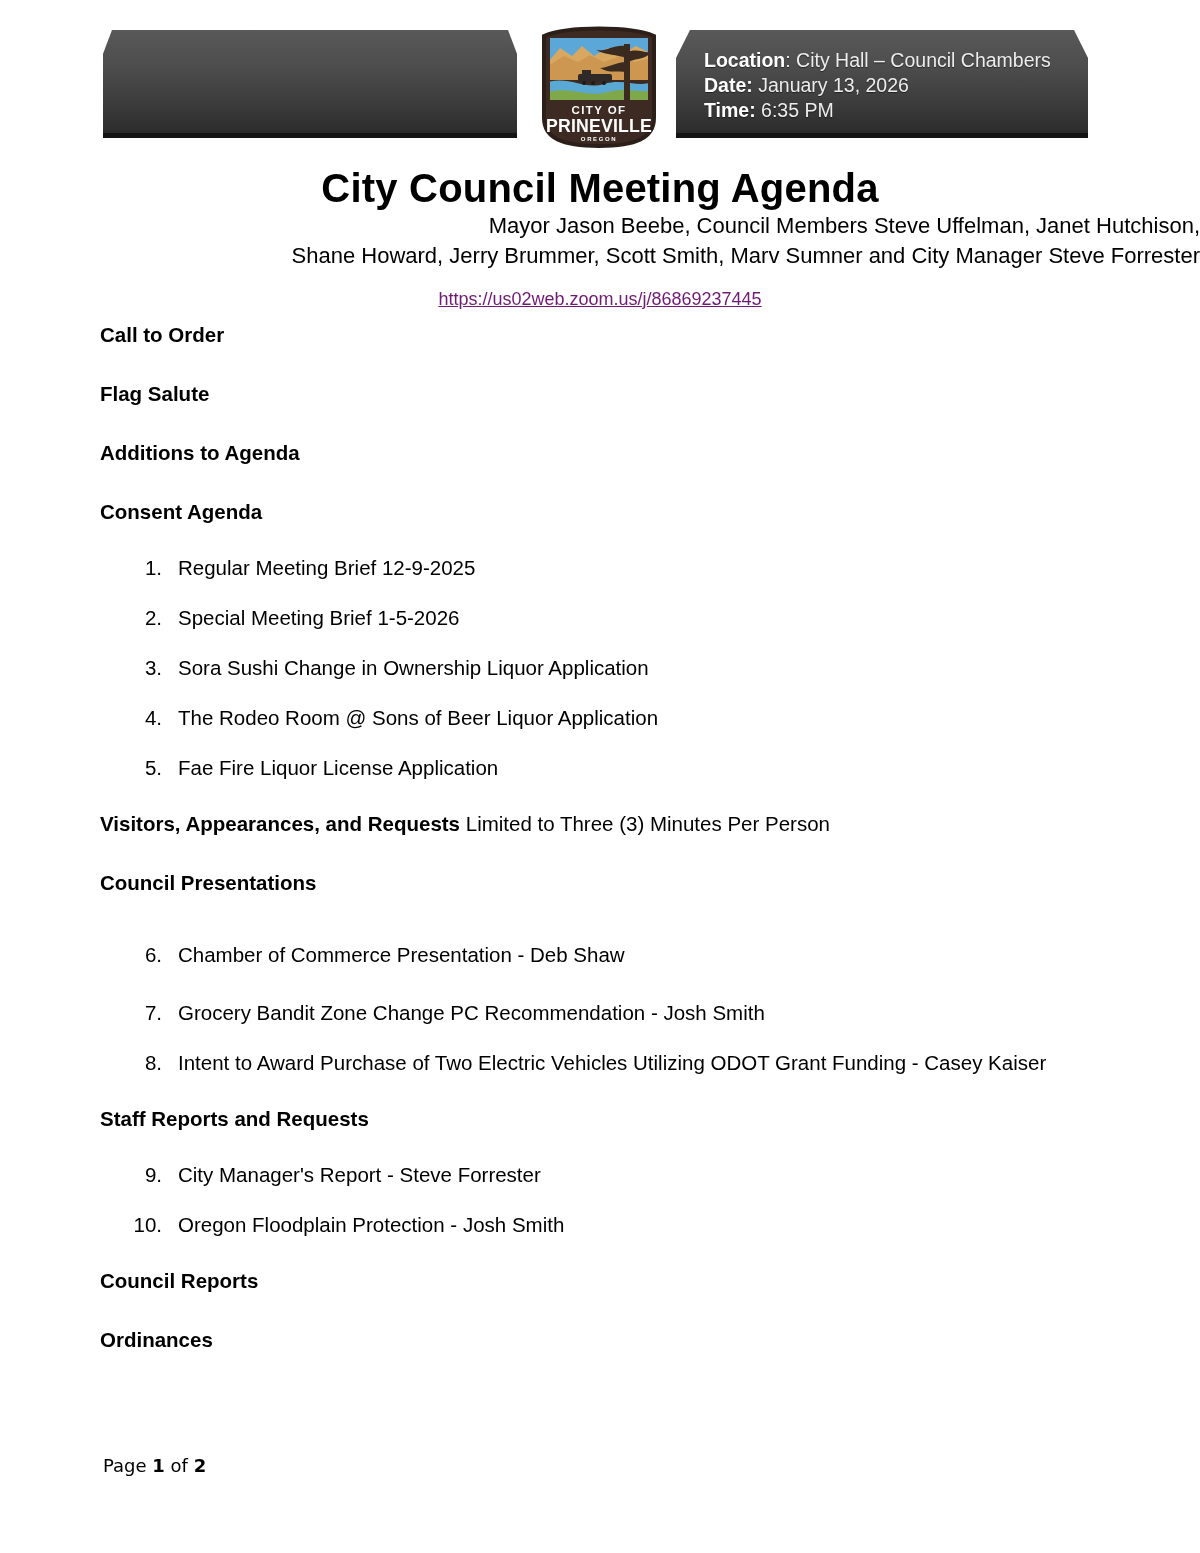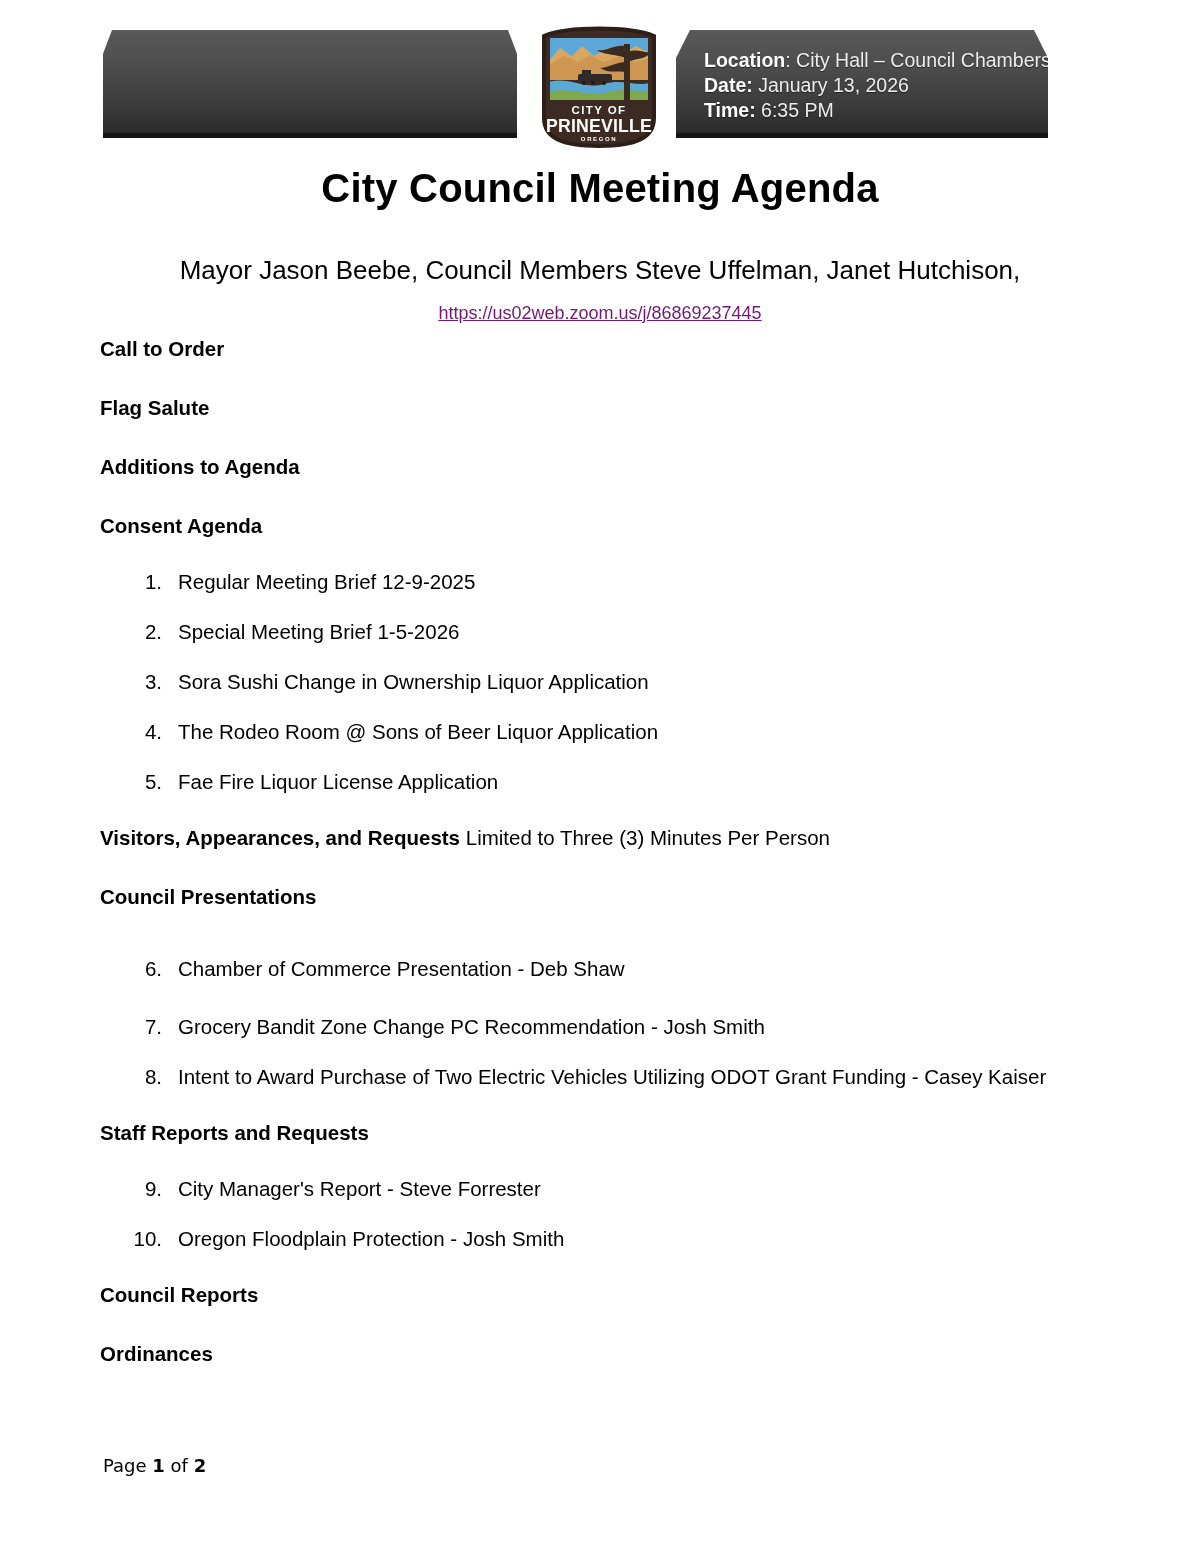--- a/index.html
+++ b/index.html
@@ -33,21 +33,21 @@
   }
 
   .banner-left {
     left: 103px;
     width: 414px;
     clip-path: polygon(0 22%, 9px 0, calc(100% - 9px) 0, 100% 22%, 100% 100%, 0 100%);
   }
 
   .banner-right {
     left: 676px;
-    width: 372px;
+    width: 412px;
     clip-path: polygon(0 26%, 14px 0, calc(100% - 14px) 0, 100% 26%, 100% 100%, 0 100%);
     padding: 18px 0 0 28px;
   }
 
   .banner-line {
     color: #ededed;
     font-size: 19.5px;
     line-height: 25px;
     white-space: nowrap;
     text-shadow: 0 1px 1px rgba(0,0,0,0.5);
@@ -66,24 +66,23 @@
   
   .doc-title {
     text-align: center;
     font-size: 40px;
     font-weight: bold;
     letter-spacing: .2px;
     margin-top: 16px;
   }
 
   .roster {
-    text-align: center;
-    font-size: 26px;
+    text-align: right;
+    font-size: 22px;
     line-height: 30px;
-    margin-top: 44px;
   }
 
   .zoom-link {
     display: block;
     text-align: center;
     font-size: 18px;
     color: #701a75;
     text-decoration: underline;
     margin-top: 18px;
   }
@@ -197,20 +196,21 @@
     <div class="banner-line">
       <b>Time:</b><span> </span><span>6:35 PM</span>
     </div>
   </div>
 </div>
 
 <h1 class="doc-title">City Council Meeting Agenda</h1>
 
 <div class="roster">
   <div>Mayor Jason Beebe, Council Members Steve Uffelman, Janet Hutchison,</div>
+  <div>Shane Howard, Jerry Brummer, Scott Smith, Marv Sumner and City Manager Steve Forrester</div>
 </div>
 
 <a class="zoom-link" href="#">https://us02web.zoom.us/j/86869237445</a>
 
 <div class="body-wrap">
 
   <div class="section-head">Call to Order</div>
 
   <div class="section-head">Flag Salute</div>
 

